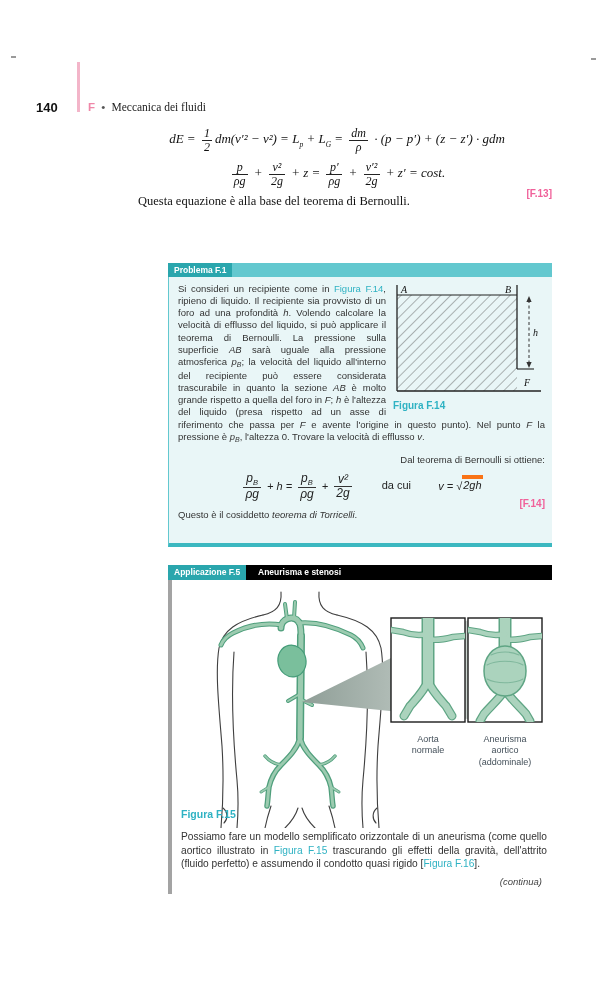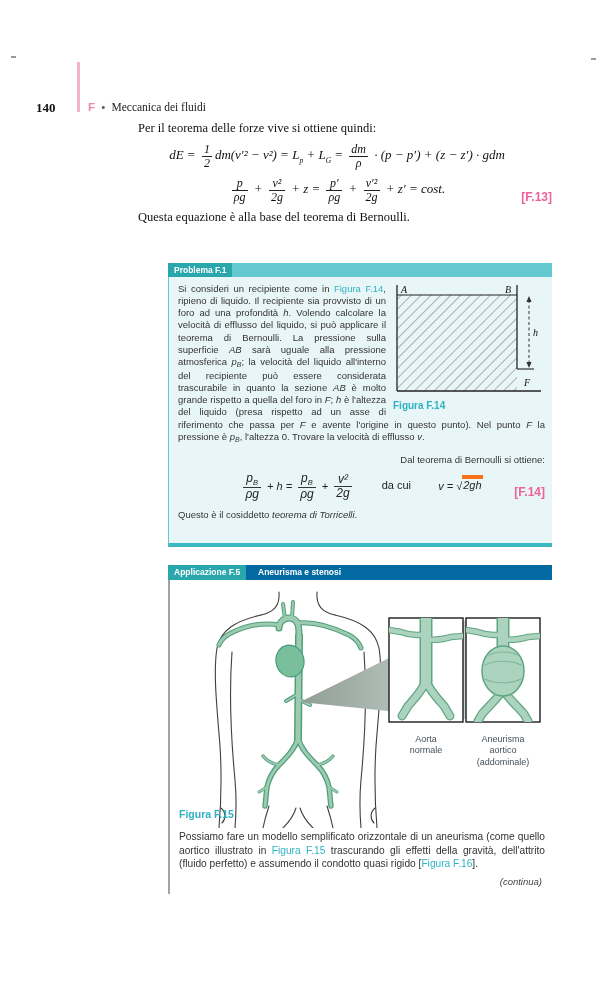--- a/index.html
+++ b/index.html
@@ -7,39 +7,39 @@
         font-family:"Liberation Sans",sans-serif;color:#222;}
 
   
   .mark{position:absolute;background:#9a9a9a;width:5px;height:2px;}
   .mark.left{left:11px;top:56px;}
   .mark.right{left:591px;top:58px;}
   .pink-rule{position:absolute;left:77px;top:62px;width:3px;height:50px;background:#f3b5c9;}
 
   
   .runhead{position:absolute;top:100px;left:0;width:100%;}
-  .pagenum{position:absolute;left:36px;top:0;font-family:Liberation Serif, serif;
+  .pagenum{position:absolute;left:36px;top:0;font-family:Liberation Sans, sans-serif;
            font-weight:bold;font-size:13px;color:#111;}
   .chapline{position:absolute;left:88px;top:1px;font-size:11.5px;}
   .chapletter{color:#ef87a8;font-weight:bold;font-family:"Liberation Sans",sans-serif;}
   .chapsep{color:#555;margin:0 3px;}
   .chaptitle{font-family:"Liberation Serif",serif;color:#222;}
 
   
   .intro{position:absolute;left:122px;top:120px;width:430px;
          font-family:"Liberation Serif",serif;font-size:12.5px;color:#111;line-height:1.3;}
   .intro p{margin:0;}
   .indent{text-indent:16px;}
   .eqrow{position:relative;text-align:center;margin:7px 0 5px 0;}
   .eq-serif{font-style:italic;font-family:"Liberation Serif",serif;font-size:13px;color:#111;}
   .frac{display:inline-block;vertical-align:middle;text-align:center;line-height:1.08;margin:0 3px;font-size:12px;}
   .frac .num{display:block;border-bottom:1px solid #222;padding:0 2px;}
   .frac .den{display:block;padding:0 2px;}
   sub{font-size:7.5px;}
-  .eqtag{position:absolute;right:0;top:13px;color:#f0619a;font-weight:bold;font-size:12px;
+  .eqtag{position:absolute;right:0;top:26px;color:#f0619a;font-weight:bold;font-size:10px;
          font-style:normal;font-family:"Liberation Sans",sans-serif;}
 
   
   .tealbox{position:absolute;left:168px;width:384px;}
   .boxbar{position:relative;height:14px;background:#63c8cf;}
   .boxlabel{position:absolute;left:0;top:0;height:14px;line-height:14px;background:#2aa6ad;
             color:#fff;font-weight:bold;font-size:8.5px;padding:0 6px;}
   .boxtitle{position:absolute;left:84px;top:0;height:14px;line-height:14px;color:#fff;
             font-weight:bold;font-size:8.5px;}
   .problema-body{background:#e9f6f7;border-left:1px solid #63c8cf;border-bottom:4px solid #3cb8c0;
@@ -53,21 +53,21 @@
   .seg-varsub{font-style:italic;font-size:7px;vertical-align:-2px;}
   .seg-em{font-style:italic;}
   .lead{margin-top:9px;text-align:right;margin-left:20px;}
   .eq-sans{font-style:italic;font-size:11px;color:#222;}
   .eq-sans .frac .num{border-bottom-color:#333;}
   .up{font-style:normal;margin:0 24px;}
   .sqrtbar{border-top:4px solid #f97316;padding:0 1px;}
   .closing{margin-top:8px;text-align:left;}
 
   
-  .app-body{position:relative;background:#fff;border-left:2px solid #a3a3a3;height:300px;
+  .app-body{position:relative;background:#fff;border-left:4px solid #a3a3a3;height:300px;
             padding:6px 8px 8px 9px;}
   .app-figure{position:absolute;left:9px;top:8px;width:366px;height:240px;}
   .inset-label{position:absolute;top:146px;width:74px;text-align:center;font-size:9px;
                line-height:1.25;color:#44505a;white-space:pre-line;}
   .inset-label.one{left:210px;}
   .inset-label.two{left:287px;}
   .app-caption{position:absolute;left:9px;top:228px;color:#2fb2c3;font-weight:bold;font-size:10.5px;}
   .app-para{position:absolute;left:9px;top:250px;width:366px;font-size:10.2px;line-height:1.34;
             color:#333;text-align:justify;}
   .app-continua{position:absolute;right:10px;top:296px;font-style:italic;font-size:9.5px;color:#444;}
@@ -84,21 +84,20 @@
   <div class="runhead">
     <span class="pagenum">140</span>
     <span class="chapline">
       <span class="chapletter">F</span>
       <span class="chapsep">•</span>
       <span class="chaptitle">Meccanica dei fluidi</span>
     </span>
   </div>
 
   <div class="intro">
-    <p class="indent">Per il teorema delle forze vive si ottiene quindi:</p>
 
     <div class="eqrow eq-serif">
       <span>dE =</span>
       <span class="frac">
         <span class="num">1</span>
         <span class="den">2</span>
       </span><span>dm(v′² − v²) = L</span><sub>p</sub><span> + L</span><sub>G</sub><span> = </span>
       <span class="frac">
         <span class="num">dm</span>
         <span class="den">ρ</span>
@@ -171,21 +170,21 @@
         <span>v =</span>
         <span>√</span><span class="sqrtbar">2gh</span>
         <span class="eqtag">[F.14]</span>
       </div>
 
       <div class="closing"><span class="seg-plain">Questo è il cosiddetto </span><span class="seg-em">teorema di Torricelli</span><span class="seg-plain">.</span></div>
     </div>
   </div>
 
   <div class="tealbox" style="top:565px;">
-    <div class="boxbar" style="height:15px;background:#0369a1;">
+    <div class="boxbar" style="height:15px;background:#000000;">
       <span class="boxlabel" style="height:15px;line-height:15px;">Applicazione F.5</span>
       <span class="boxtitle" style="height:24px;line-height:15px;left:90px;">Aneurisma e stenosi</span>
     </div>
     <div class="app-body">
 
       <div class="app-figure">
         <svg width="366" height="240" viewBox="0 0 366 240">
           <defs>
             <linearGradient id="wedge" x1="0" y1="0" x2="1" y2="0">
               <stop offset="0" stop-color="#8f9e97"></stop>

